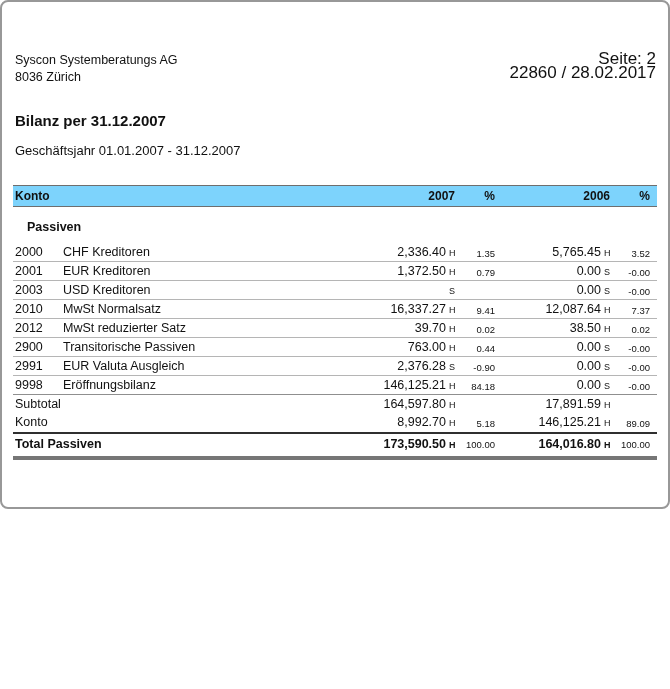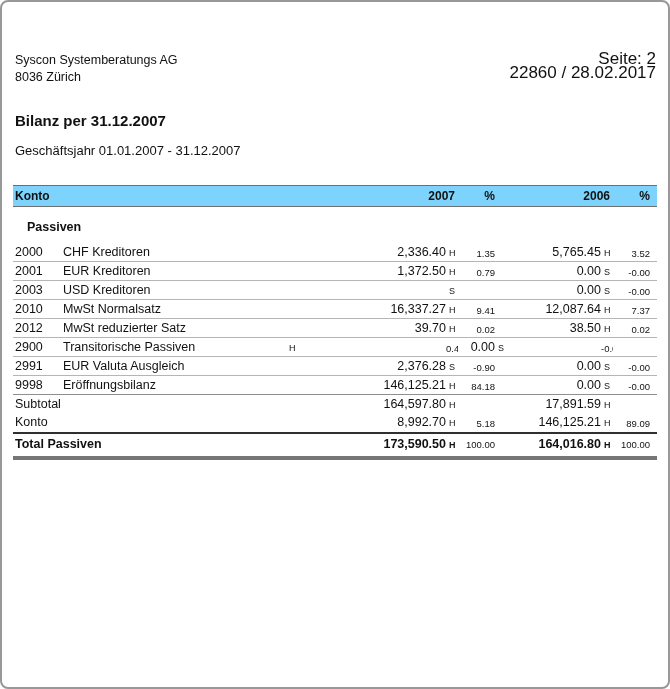--- a/index.html
+++ b/index.html
@@ -1,20 +1,20 @@
 <!DOCTYPE html>
 <html><head>
 <meta charset="utf-8">
 <style>
   html, body { margin: 0; padding: 0; background: #ffffff; }
   * { box-sizing: border-box; }
 
   .page {
     width: 670px;
-    height: 689px;
+    height: 509px;
     border: 2px solid #989898;
     border-radius: 8px;
     background: #ffffff;
     font-family: "Liberation Sans", "DejaVu Sans", sans-serif;
     color: #111111;
     overflow: hidden;
   }
   .content { padding: 0 11px; }
 
   
@@ -158,20 +158,21 @@
             <div class="cell amt">39.70</div>
             <div class="cell mark">H</div>
             <div class="cell pct">0.02</div>
             <div class="cell amt">38.50</div>
             <div class="cell mark">H</div>
             <div class="cell pct pct-last">0.02</div>
           </div>
           <div class="grid account-row">
             <div class="cell num">2900</div>
             <div class="cell name">Transitorische Passiven</div>
+            <div class="cell amt">763.00</div>
             <div class="cell mark">H</div>
             <div class="cell pct">0.44</div>
             <div class="cell amt">0.00</div>
             <div class="cell mark">S</div>
             <div class="cell pct pct-last">-0.00</div>
           </div>
           <div class="grid account-row">
             <div class="cell num">2991</div>
             <div class="cell name">EUR Valuta Ausgleich</div>
             <div class="cell amt">2,376.28</div>

